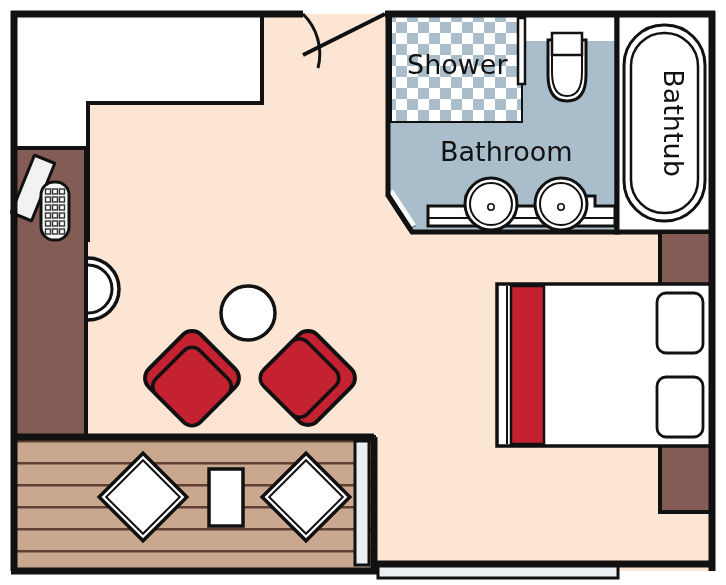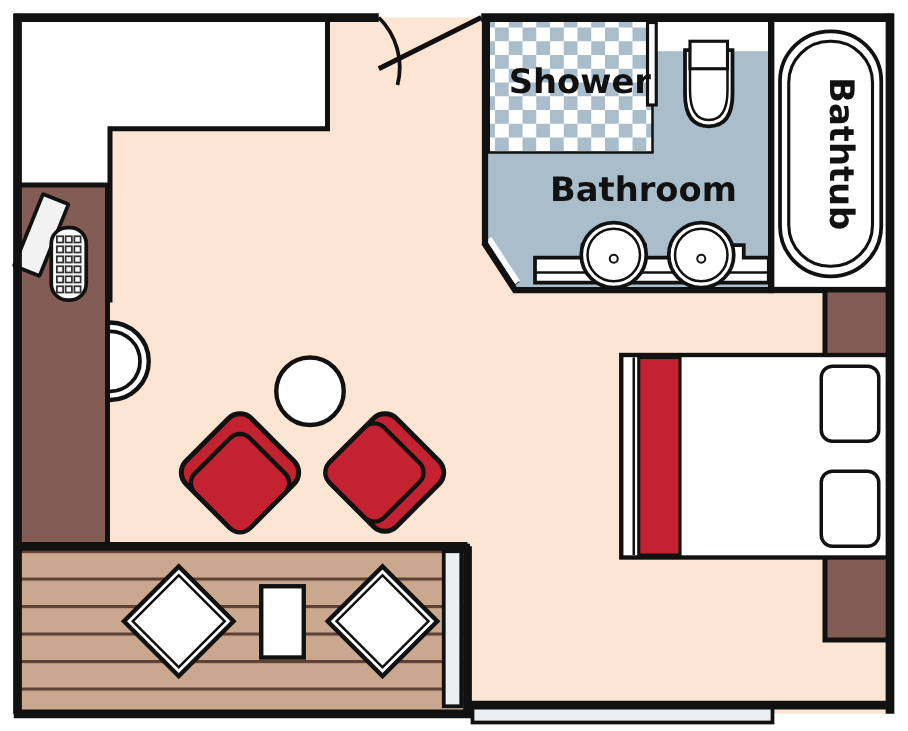--- a/index.html
+++ b/index.html
@@ -10,21 +10,20 @@
   body {
     width: 726px;
     height: 585px;
     overflow: hidden;
     font-family: "DejaVu Sans", sans-serif;
   }
   #floorplan-root {
     position: relative;
     width: 636px;
     height: 585px;
-    font-weight: bold;
   }
   svg.plan {
     display: block;
     width: 726px;
     height: 585px;
   }
   .room-label {
     font-family: "DejaVu Sans", sans-serif;
     font-size: 27px;
     fill: #111111;

